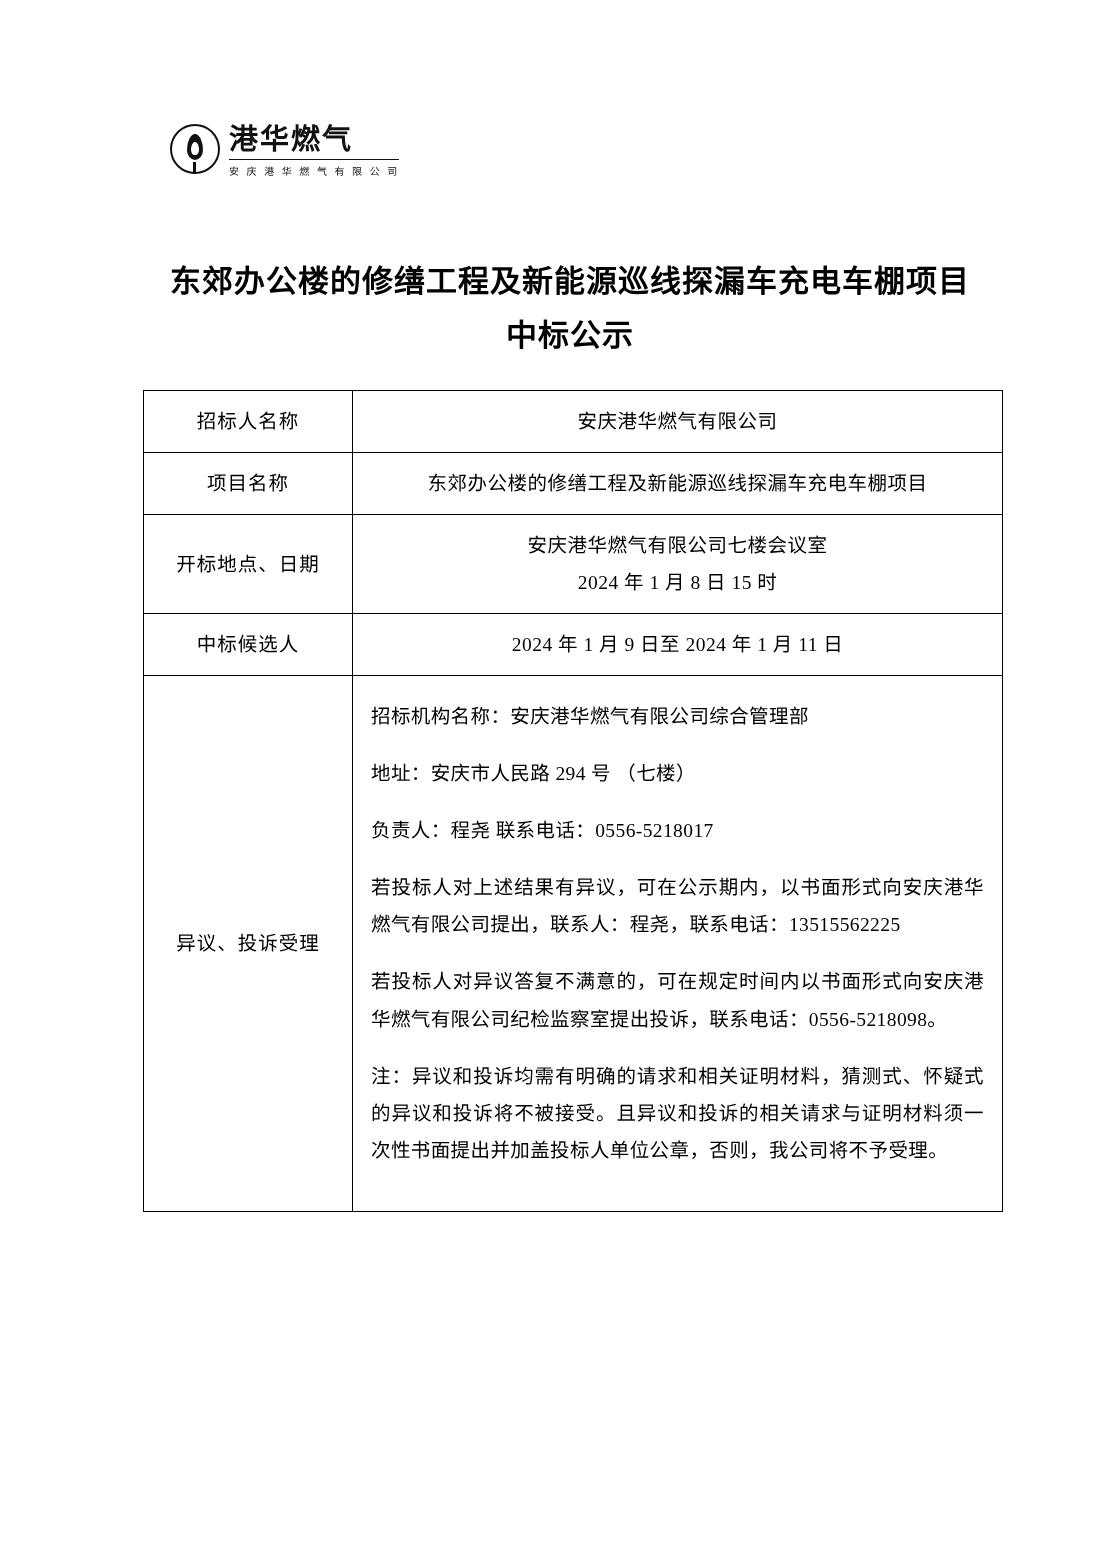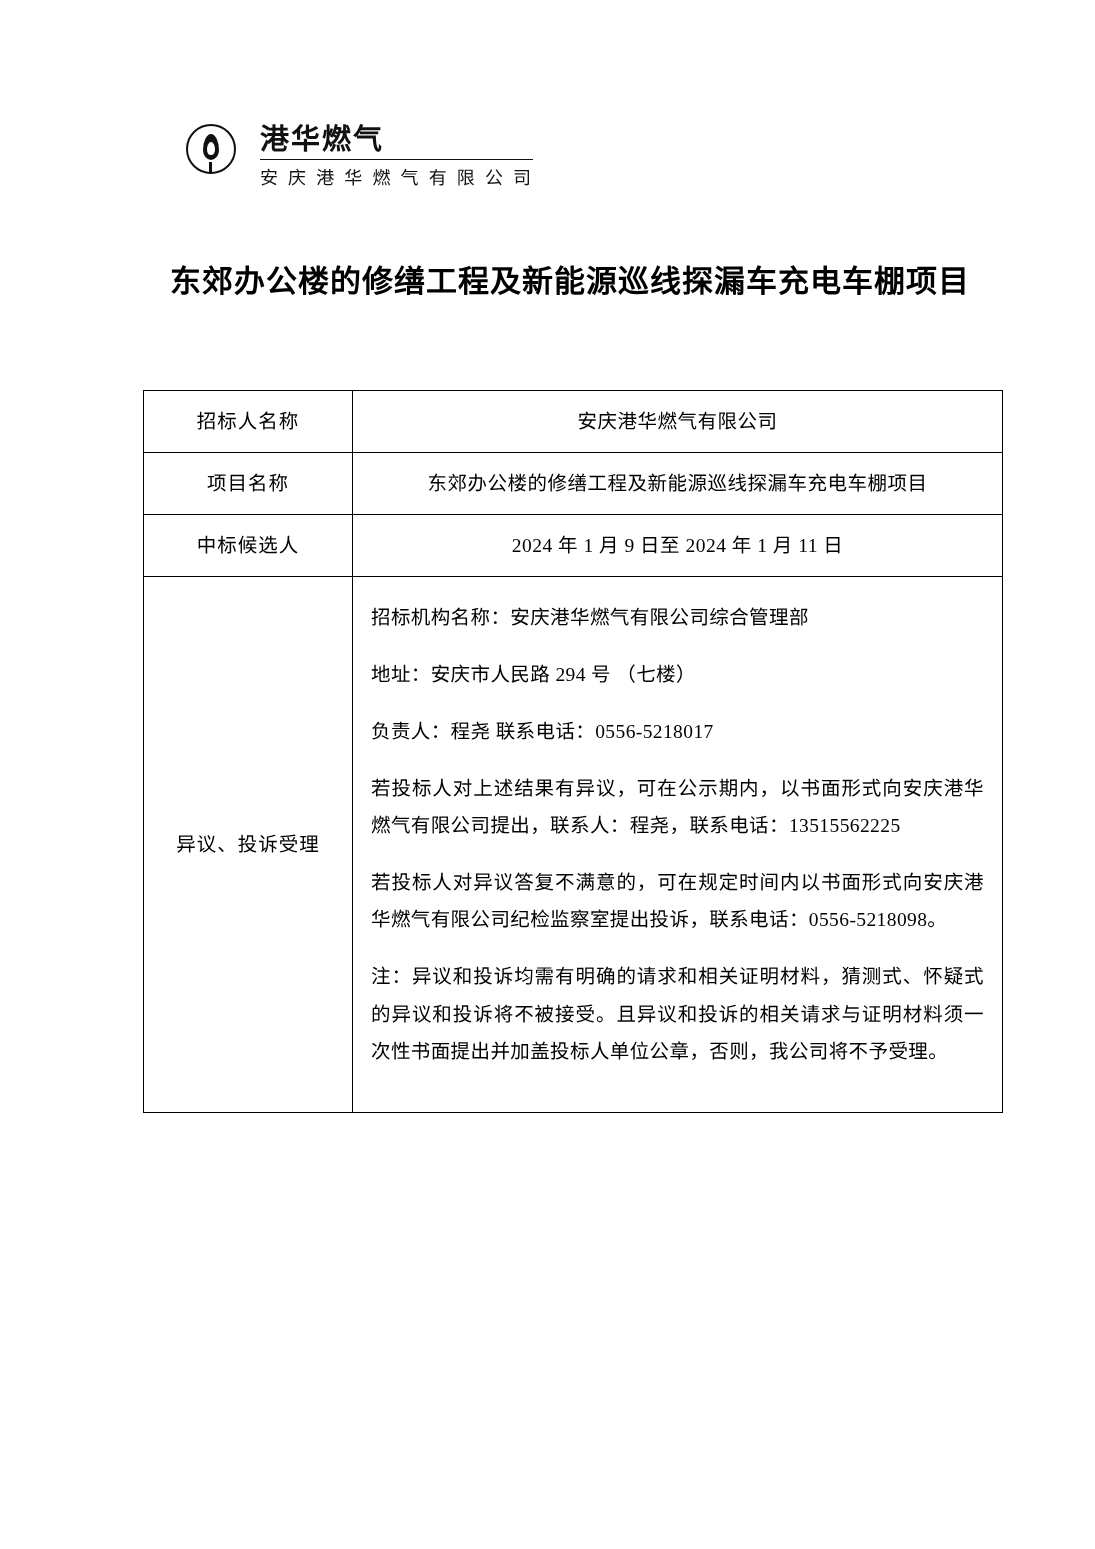--- a/index.html
+++ b/index.html
@@ -18,25 +18,25 @@
     position: relative;
     width: 1095px;
     min-height: 1549px;
     box-sizing: border-box;
     padding: 0;
   }
 
   
   .logo-block {
     position: absolute;
-    left: 184px;
+    left: 168px;
     top: 122px;
     display: flex;
     align-items: flex-start;
-    gap: 20px;
+    gap: 5px;
   }
   .logo-mark {
     width: 56px;
     height: 62px;
     position: relative;
     flex: 0 0 auto;
   }
   .logo-mark .ring {
     position: absolute;
     left: 2px;
@@ -85,21 +85,21 @@
     font-family: "DejaVu Sans", "Liberation Sans", sans-serif;
     font-weight: 700;
     font-size: 29px;
     letter-spacing: 2px;
     line-height: 1.05;
     color: #111;
   }
   .logo-sub {
     margin-top: 5px;
     font-family: "DejaVu Sans", "Liberation Sans", sans-serif;
-    font-size: 18px;
+    font-size: 10px;
     letter-spacing: 2.2px;
     color: #111;
     border-top: 1.5px solid #111;
     padding-top: 3px;
   }
 
   
   .doc-title {
     position: absolute;
     left: 140px;
@@ -181,32 +181,40 @@
       <div class="stem"></div>
     </div>
     <div class="logo-text">
       <div class="logo-cn">港华燃气</div>
       <div class="logo-sub">安 庆 港 华 燃 气 有 限 公 司</div>
     </div>
   </div>
 
   <div class="doc-title">
     <span>东郊办公楼的修缮工程及新能源巡线探漏车充电车棚项目</span>
+    <span class="line2">中标公示</span>
   </div>
 
   <div class="tbl-wrap">
     <table class="info">
       <tbody>
         <tr>
           <td class="label">招标人名称</td>
           <td class="value">安庆港华燃气有限公司</td>
         </tr>
         <tr>
           <td class="label">项目名称</td>
           <td class="value">东郊办公楼的修缮工程及新能源巡线探漏车充电车棚项目</td>
+        </tr>
+        <tr>
+          <td class="label">开标地点、日期</td>
+          <td class="value">
+            <span class="sub-line">安庆港华燃气有限公司七楼会议室</span>
+            <span class="sub-line">2024 年 1 月 8 日 15 时</span>
+          </td>
         </tr>
         <tr>
           <td class="label">中标候选人</td>
           <td class="value">2024 年 1 月 9 日至 2024 年 1 月 11 日</td>
         </tr>
         <tr>
           <td class="label tall">异议、投诉受理</td>
           <td class="notice-cell">
             <p>招标机构名称：安庆港华燃气有限公司综合管理部</p>
             <p>地址：安庆市人民路 294 号 （七楼）</p>

